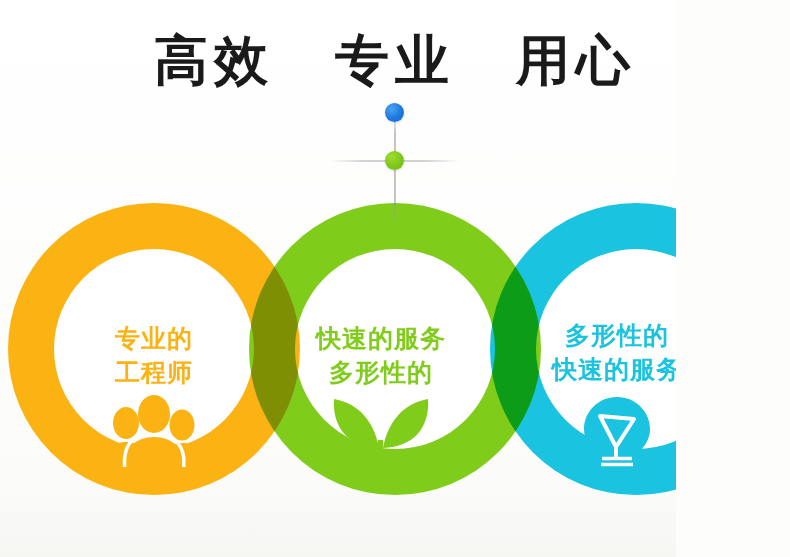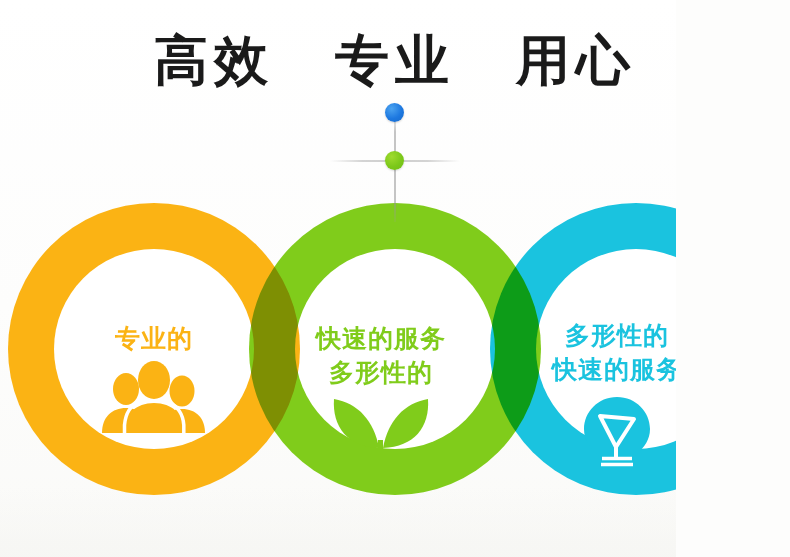--- a/index.html
+++ b/index.html
@@ -199,20 +199,21 @@
 
   <div class="rings">
     <div class="ring ring-orange"></div>
     <div class="ring ring-green"></div>
     <div class="ring ring-cyan"></div>
   </div>
 
   <div class="card card-orange">
     <div class="card-text t-orange">
       <span class="line">专业的</span>
+      <span class="line">工程师</span>
     </div>
     <div class="card-icon">
       <svg width="112" height="72" viewBox="0 0 112 72" xmlns="http://www.w3.org/2000/svg">
         <g fill="#fbb314">
 
           <ellipse cx="28" cy="28" rx="13" ry="16"></ellipse>
           <path d="M4 72 C4 56 14 47 28 47 C42 47 52 56 52 72 Z"></path>
 
           <ellipse cx="84" cy="30" rx="12.5" ry="15.5"></ellipse>
           <path d="M61 72 C61 57 70 48 84 48 C98 48 107 57 107 72 Z"></path>

